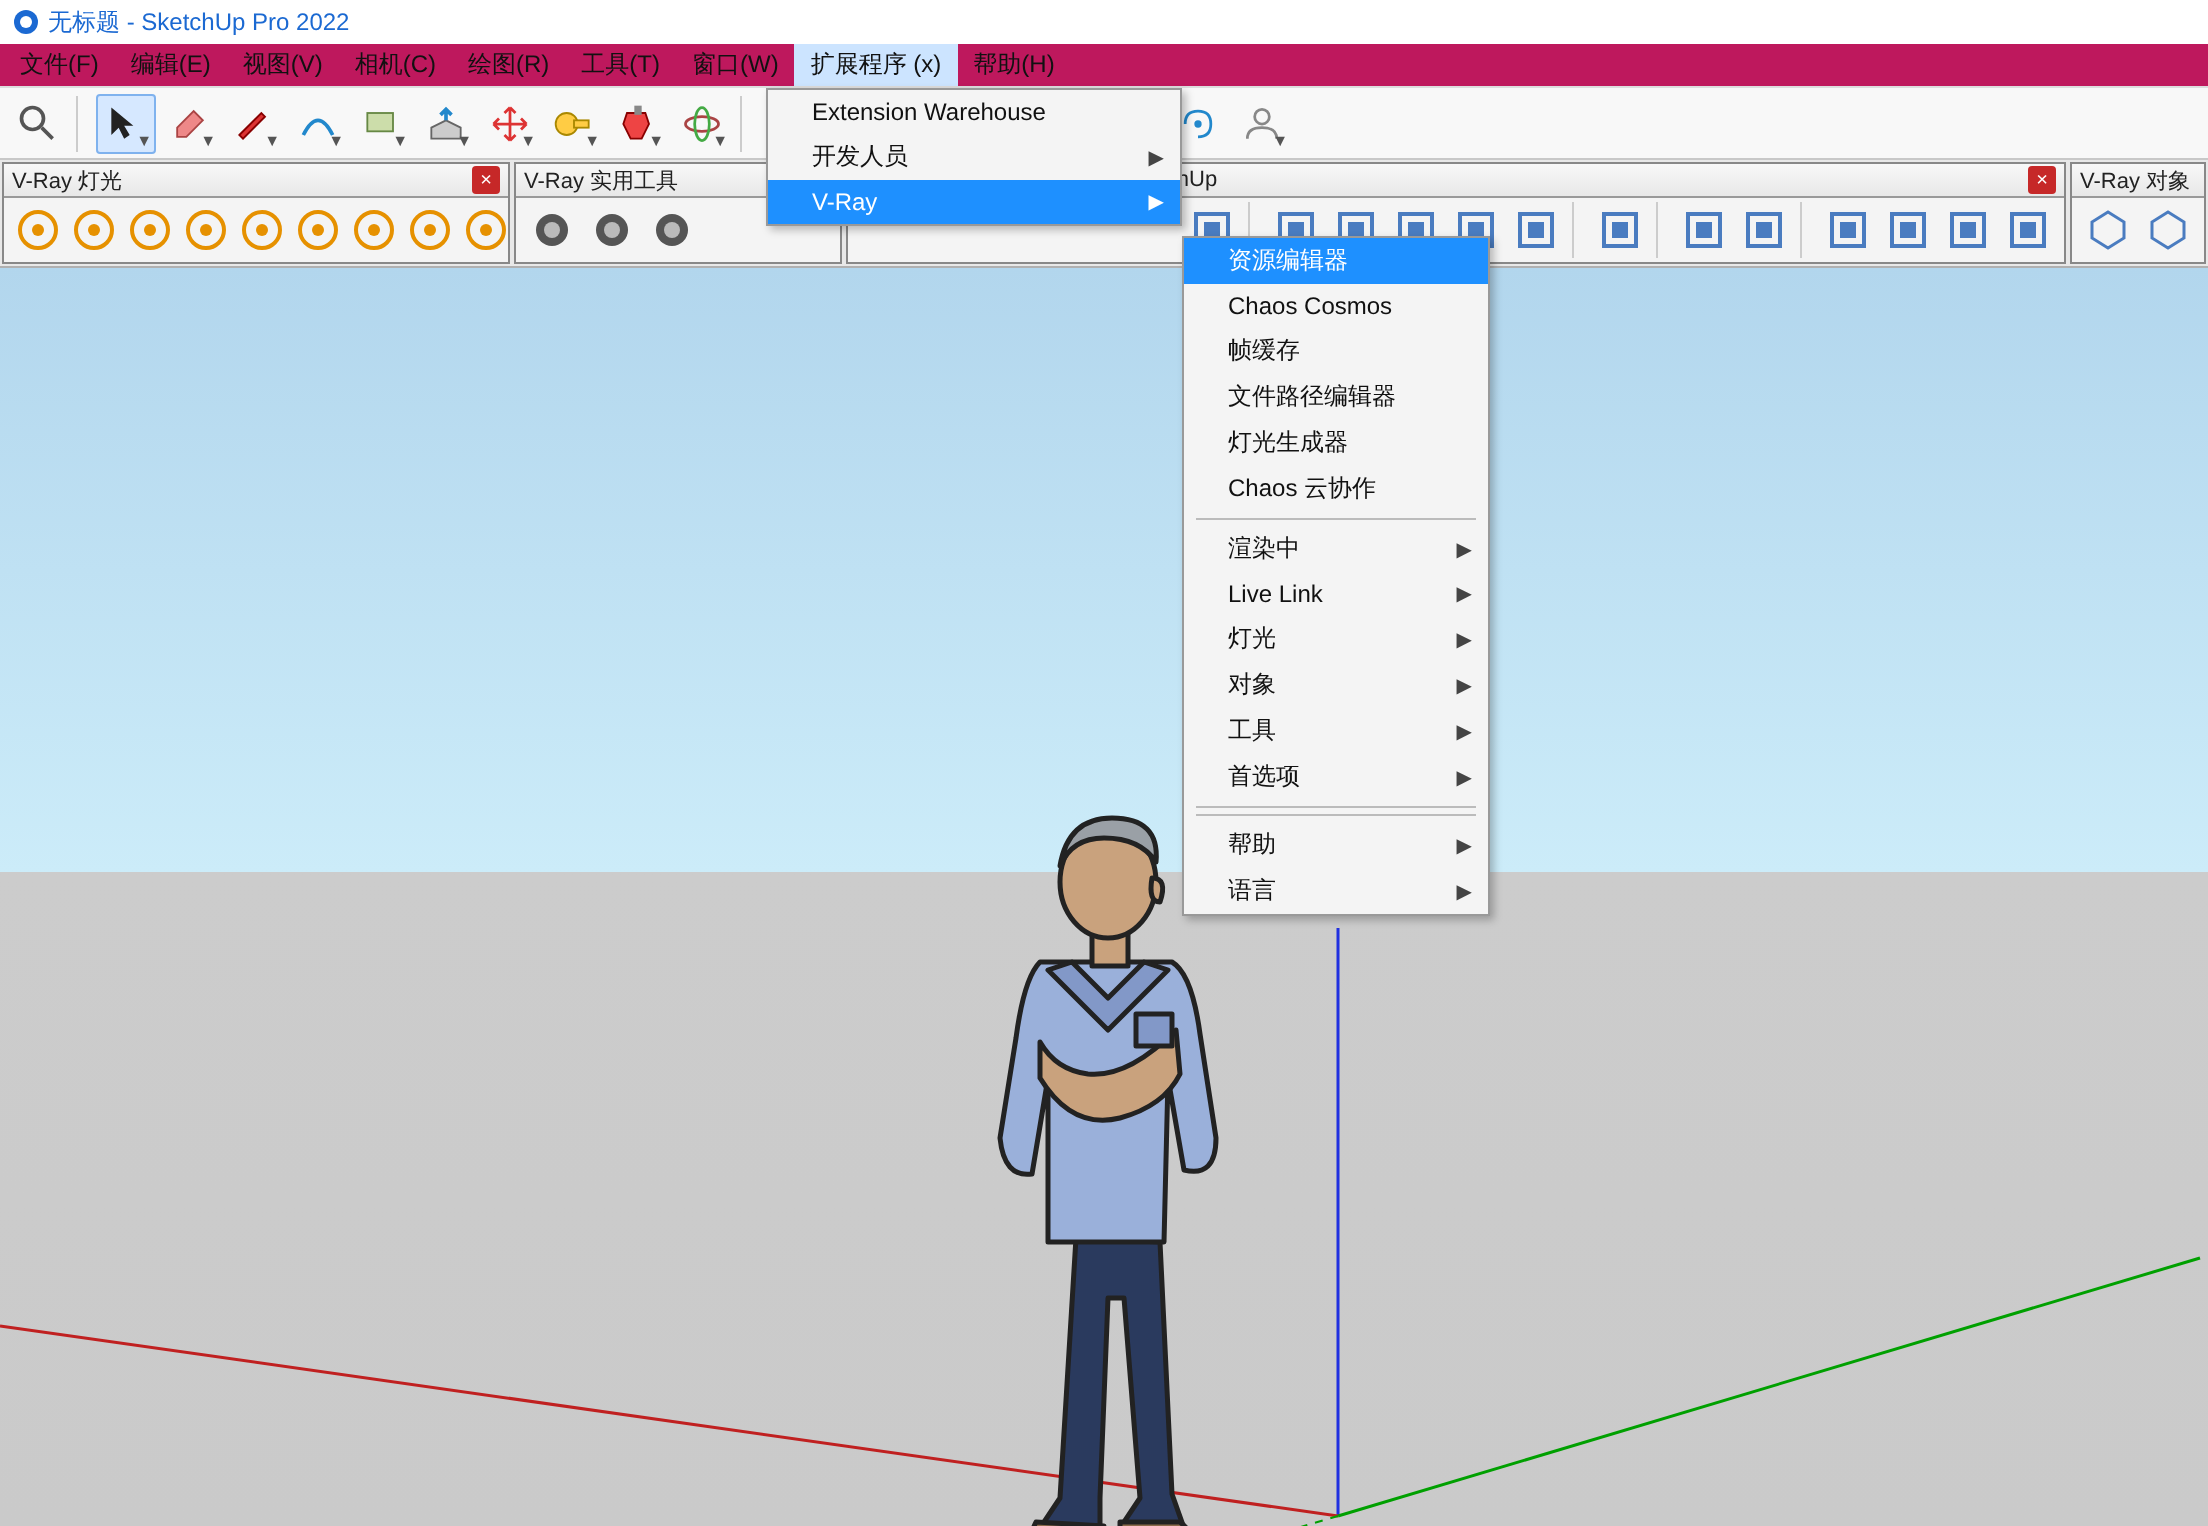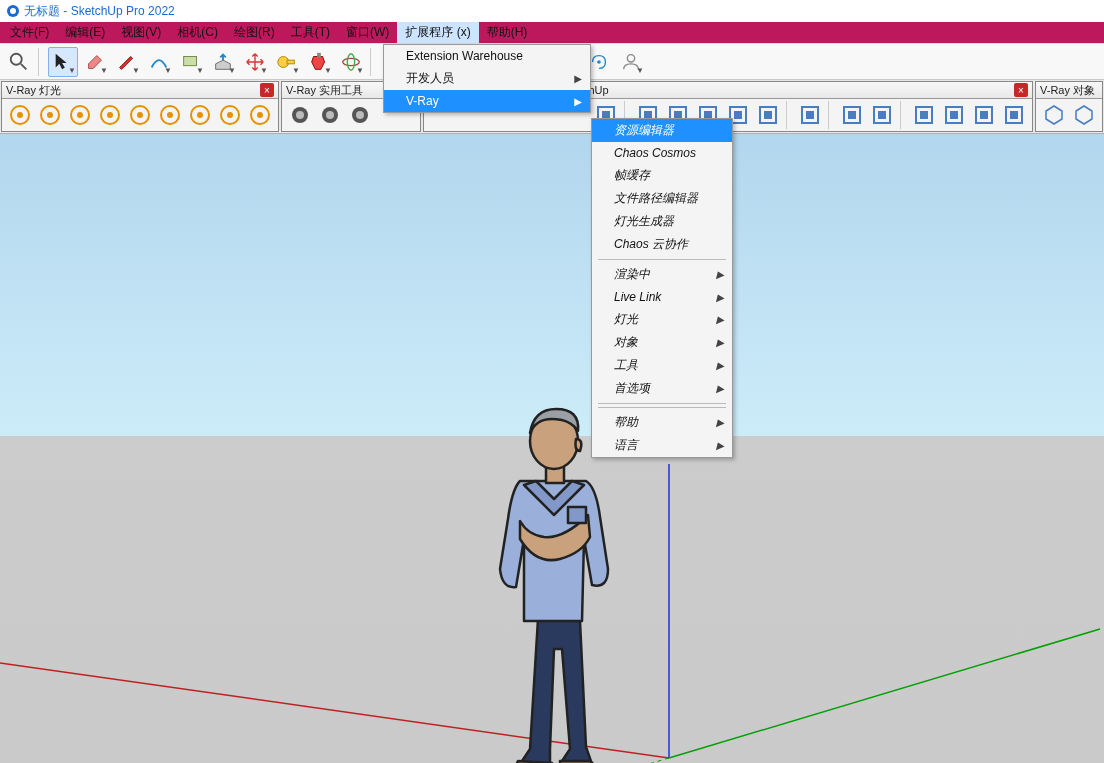--- a/index.html
+++ b/index.html
@@ -180,21 +180,21 @@
     <div class="tbtn">
       <svg width="22" height="22" viewBox="0 0 24 24">
         <circle cx="12" cy="8" r="4" fill="none" stroke="#888" stroke-width="1.5"></circle>
         <path d="M4 20 Q4 14 12 14 Q20 14 20 20" fill="none" stroke="#888" stroke-width="1.5"></path>
       </svg>
       <span class="dd">▼</span>
     </div>
   </div>
 
 <div class="panel-row">
-  <div class="panel" style="width:278px">
+  <div class="panel" style="width:254px">
     <div class="panel-title">
       <span>V-Ray 灯光</span>
       <span class="close">×</span>
     </div>
     <div class="panel-body" id="panel-lights-body">
         <div class="pbtn">
           <svg width="24" height="24" viewBox="0 0 24 24">
             <circle cx="12" cy="12" r="9" fill="none" stroke="#e69100" stroke-width="2"></circle>
             <circle cx="12" cy="12" r="3" fill="#e69100"></circle>
           </svg>
@@ -426,21 +426,21 @@
     <div class="ditem">
       <span>开发人员</span>
       <span class="arrow">▶</span>
     </div>
     <div class="ditem hl">
       <span>V-Ray</span>
       <span class="arrow">▶</span>
     </div>
   </div>
 
-<div class="dropdown" id="vray-dd" style="left:591px; top:118px; width:142px;font-style:italic;">
+<div class="dropdown" id="vray-dd" style="left:591px; top:118px; width:154px;">
     <div class="ditem hl">
       <span>资源编辑器</span>
     </div>
     <div class="ditem">
       <span>Chaos Cosmos</span>
     </div>
     <div class="ditem">
       <span>帧缓存</span>
     </div>
     <div class="ditem">

